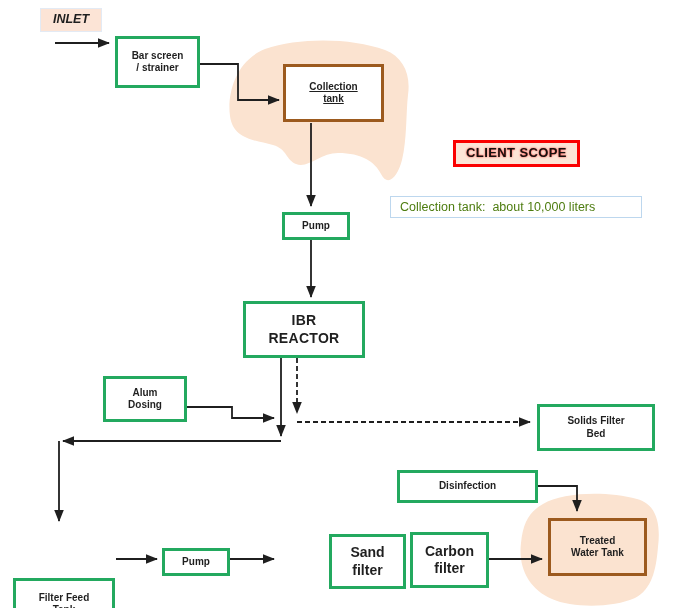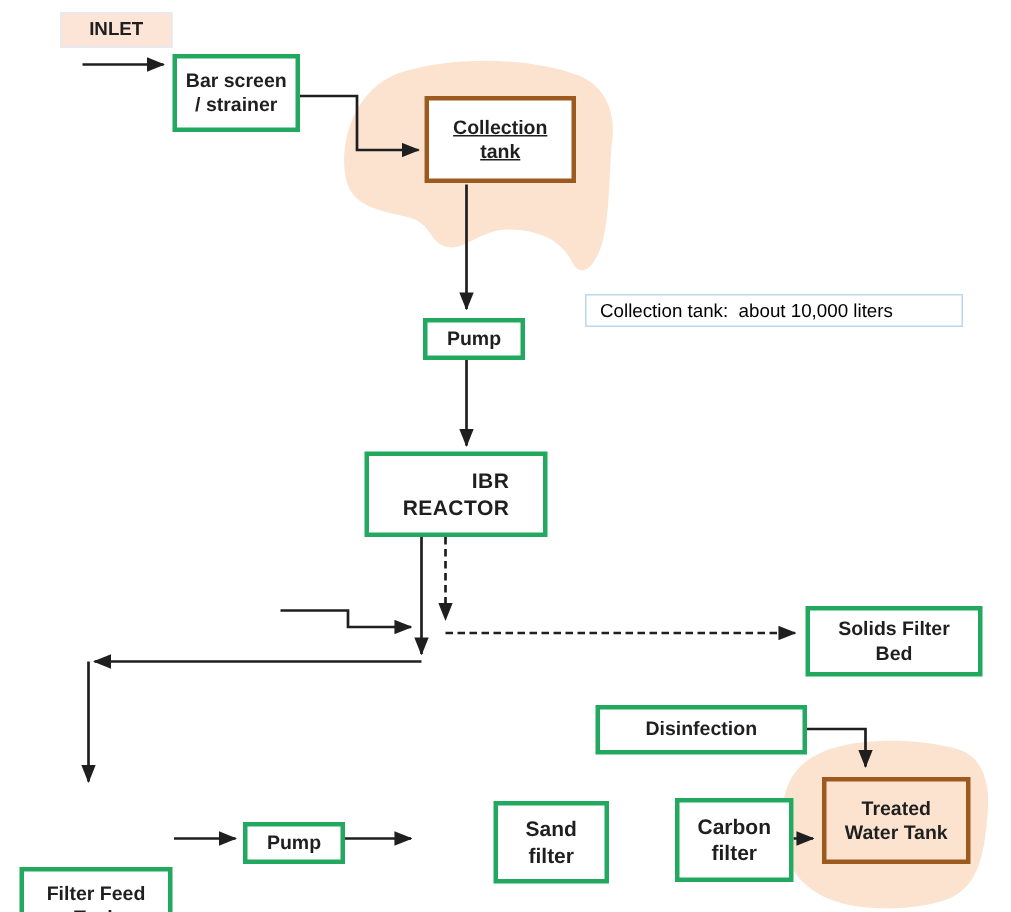--- a/index.html
+++ b/index.html
@@ -5,43 +5,43 @@
   html,body{margin:0;padding:0;background:#ffffff;}
   .canvas{
     position:relative;width:674px;height:608px;background:#ffffff;overflow:hidden;
     font-family:"Liberation Sans",sans-serif;
   }
   .layer{position:absolute;left:0;top:0;}
   .node{
     position:absolute;box-sizing:border-box;
     display:flex;align-items:center;justify-content:center;
     text-align:center;white-space:pre-line;
-    font-weight:bold;font-size:13px;line-height:1.25;color:#1f1f1f;
+    font-weight:bold;font-size:10px;line-height:1.25;color:#1f1f1f;
     background:#ffffff;border:3px solid #23A95F;
   }
   .note{
     position:absolute;box-sizing:border-box;
     display:flex;align-items:center;
     background:#ffffff;border:1px solid #BDD7EE;
-    font-size:12.5px;font-weight:normal;color:#000000;
+    font-size:12.5px;font-weight:normal;color:#4d7c0f;
     white-space:pre;padding-left:9px;
   }
   
-  [data-name="node-inlet"]{left:40px;top:8px;width:75px;height:24px;background:#FCE4D6;border:1px solid #E3EAF4;font-size:12.5px;}
+  [data-name="node-inlet"]{left:40px;top:8px;width:62px;height:24px;background:#FCE4D6;border:1px solid #E3EAF4;font-size:12.5px;font-style:italic;}
   [data-name="node-bar-screen"]{left:115px;top:36px;width:85px;height:52px;}
   [data-name="node-collection-tank"]{left:283px;top:64px;width:101px;height:58px;border-color:#9C5A1E;text-decoration:underline;}
   [data-name="node-pump-1"]{left:282px;top:212px;width:68px;height:28px;}
-  [data-name="node-ibr-reactor"]{left:243px;top:301px;width:122px;height:57px;font-size:14px;letter-spacing:.3px;text-align:right;}
+  [data-name="node-ibr-reactor"]{left:243px;top:301px;width:122px;height:57px;font-size:14px;letter-spacing:.3px;}
   [data-name="node-alum-dosing"]{left:103px;top:376px;width:84px;height:46px;}
   [data-name="node-solids-filter-bed"]{left:537px;top:404px;width:118px;height:47px;}
   [data-name="node-disinfection"]{left:397px;top:470px;width:141px;height:33px;}
   [data-name="node-filter-feed-tank"]{left:13px;top:534px;width:102px;height:52px;margin-top:44px;}
   [data-name="node-pump-2"]{left:162px;top:548px;width:68px;height:28px;}
   [data-name="node-sand-filter"]{left:281px;top:534px;width:77px;height:55px;font-size:14px;margin-left:48px;}
-  [data-name="node-carbon-filter"]{left:410px;top:532px;width:79px;height:56px;font-size:14px;margin-left:40px;}
+  [data-name="node-carbon-filter"]{left:410px;top:532px;width:79px;height:56px;font-size:14px;}
   [data-name="node-treated-water-tank"]{left:548px;top:518px;width:99px;height:58px;border-color:#9C5A1E;background:transparent;}
   [data-name="client-scope-badge"]{
     left:453px;top:140px;width:127px;height:27px;
     background:#FCE4D6;border:3px solid #FA0000;color:#14100e;
     font-size:13px;letter-spacing:.4px;text-shadow:0 0 2px rgba(250,0,0,.85);
   }
   [data-name="note-collection-tank"]{left:390px;top:196px;width:252px;height:22px;}
   [data-name="note-treated-water-tank"]{left:390px;top:243px;width:272px;height:22px;}
 </style>
 </head>
@@ -82,28 +82,31 @@
   </svg>
 
   <div class="node" data-name="node-inlet">INLET</div>
   <div class="node" data-name="node-bar-screen">Bar screen
 / strainer</div>
   <div class="node" data-name="node-collection-tank">Collection
 tank</div>
   <div class="node" data-name="node-pump-1">Pump</div>
   <div class="node" data-name="node-ibr-reactor">IBR
 REACTOR</div>
+  <div class="node" data-name="node-alum-dosing">Alum
+Dosing</div>
   <div class="node" data-name="node-solids-filter-bed">Solids Filter
 Bed</div>
   <div class="node" data-name="node-disinfection">Disinfection</div>
   <div class="node" data-name="node-filter-feed-tank">Filter Feed
 Tank</div>
   <div class="node" data-name="node-pump-2">Pump</div>
   <div class="node" data-name="node-sand-filter">Sand
 filter</div>
   <div class="node" data-name="node-carbon-filter">Carbon
 filter</div>
   <div class="node" data-name="node-treated-water-tank">Treated
 Water Tank</div>
 
+  <div class="node" data-name="client-scope-badge">CLIENT SCOPE</div>
   <div class="note" data-name="note-collection-tank">Collection tank:  about 10,000 liters</div>
 
 </div>
 
 </body></html>

